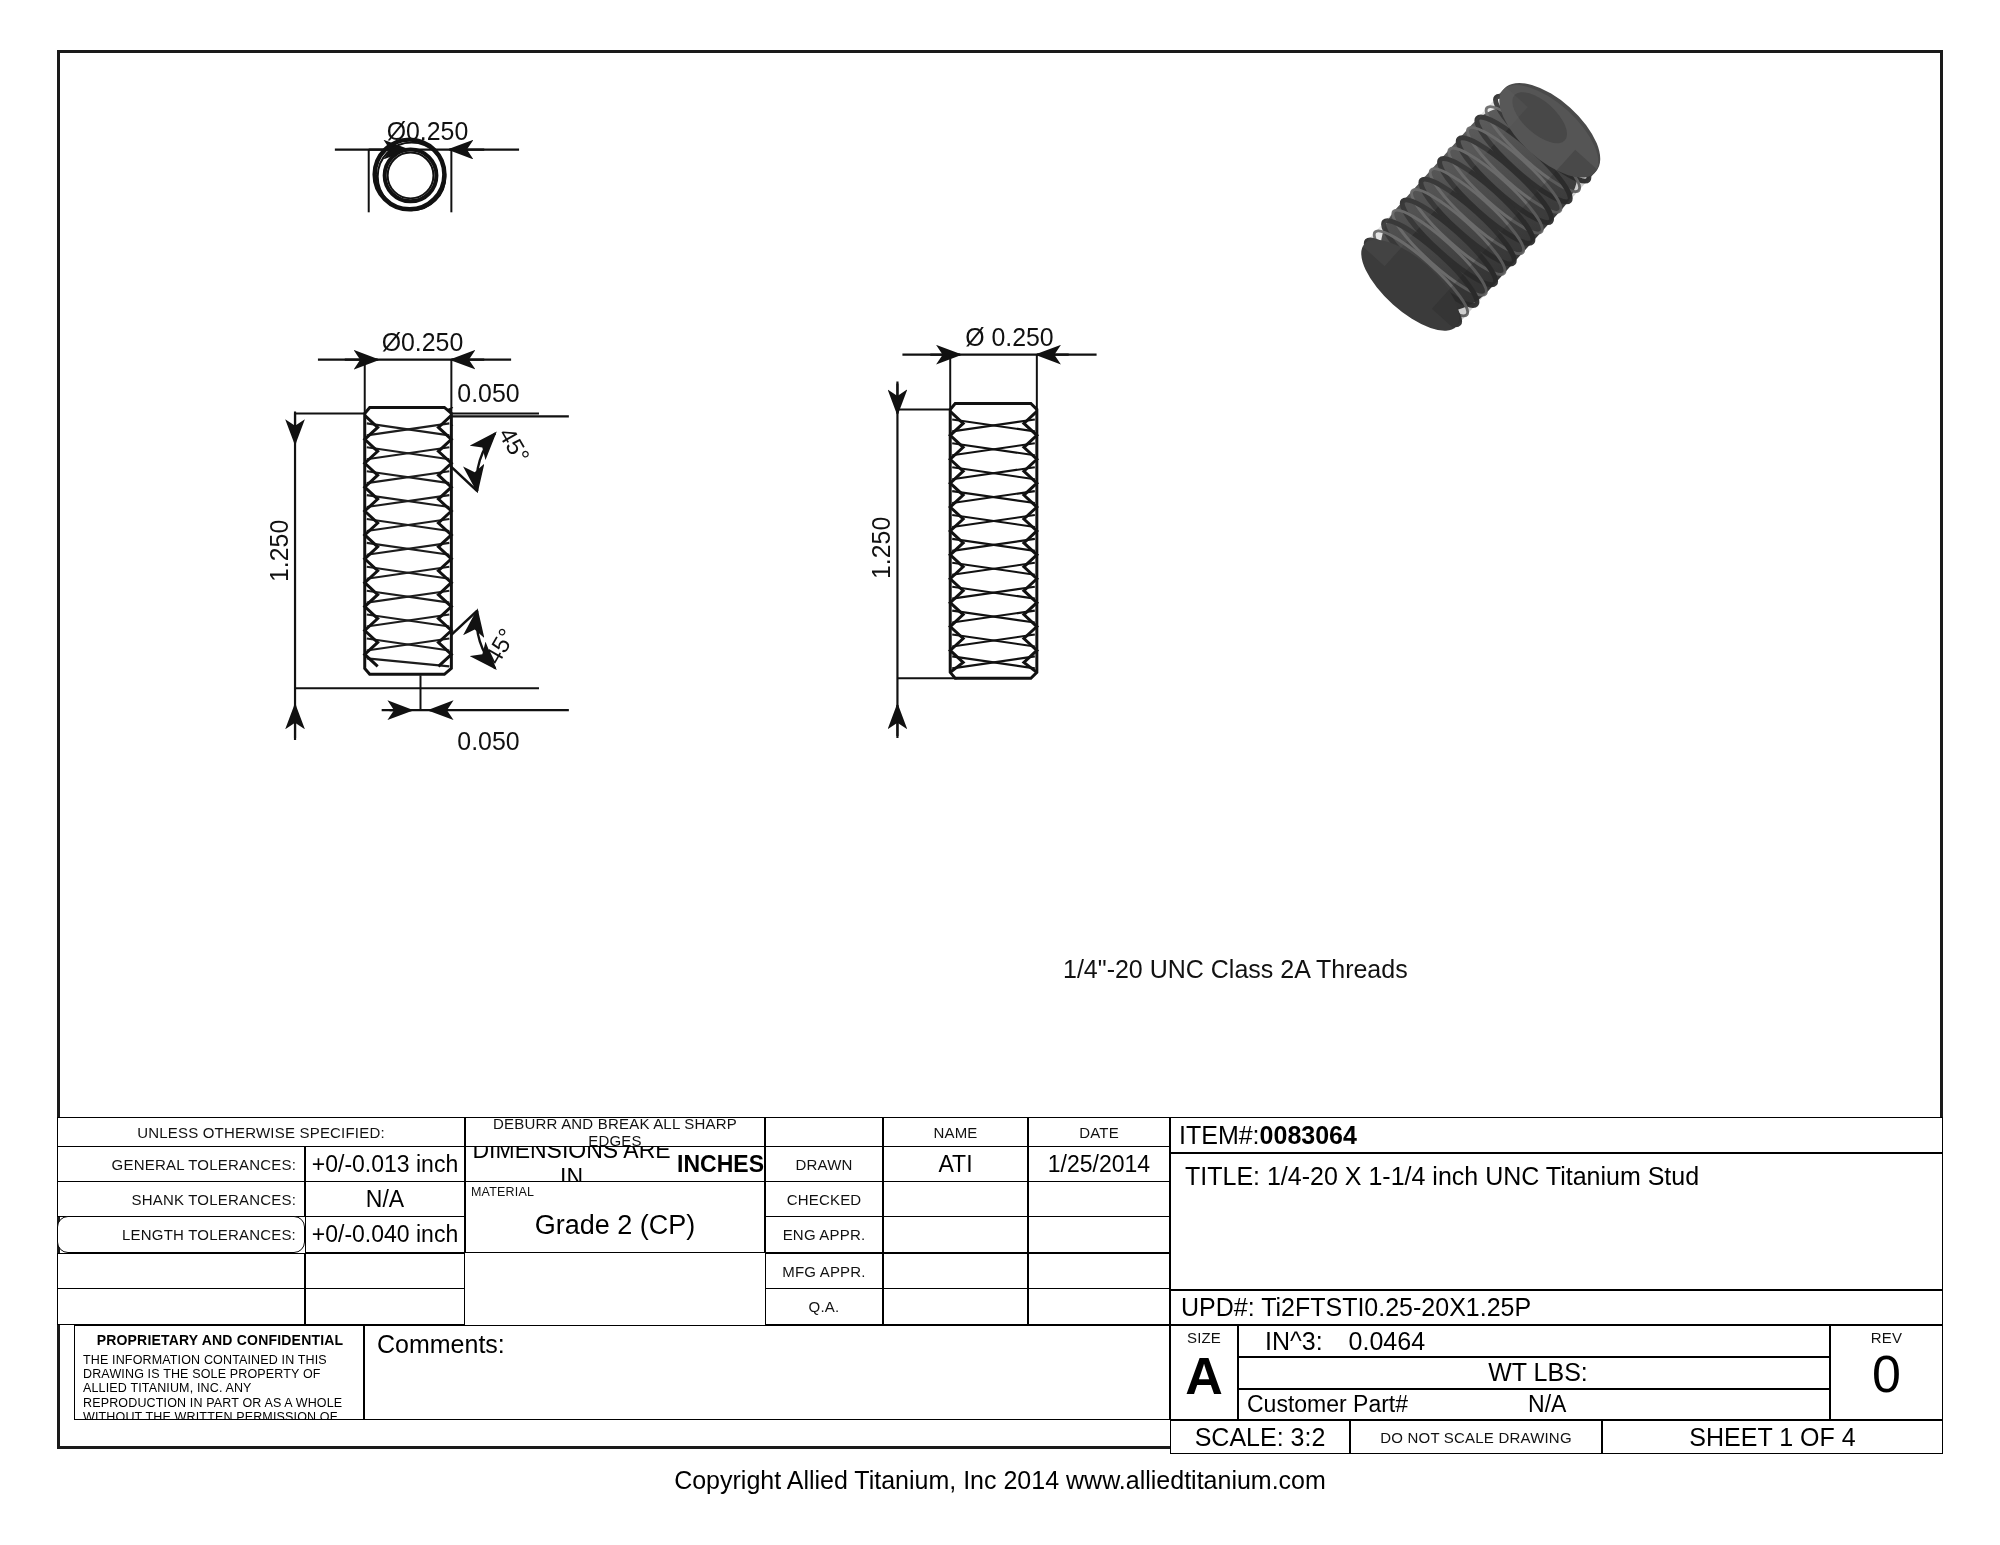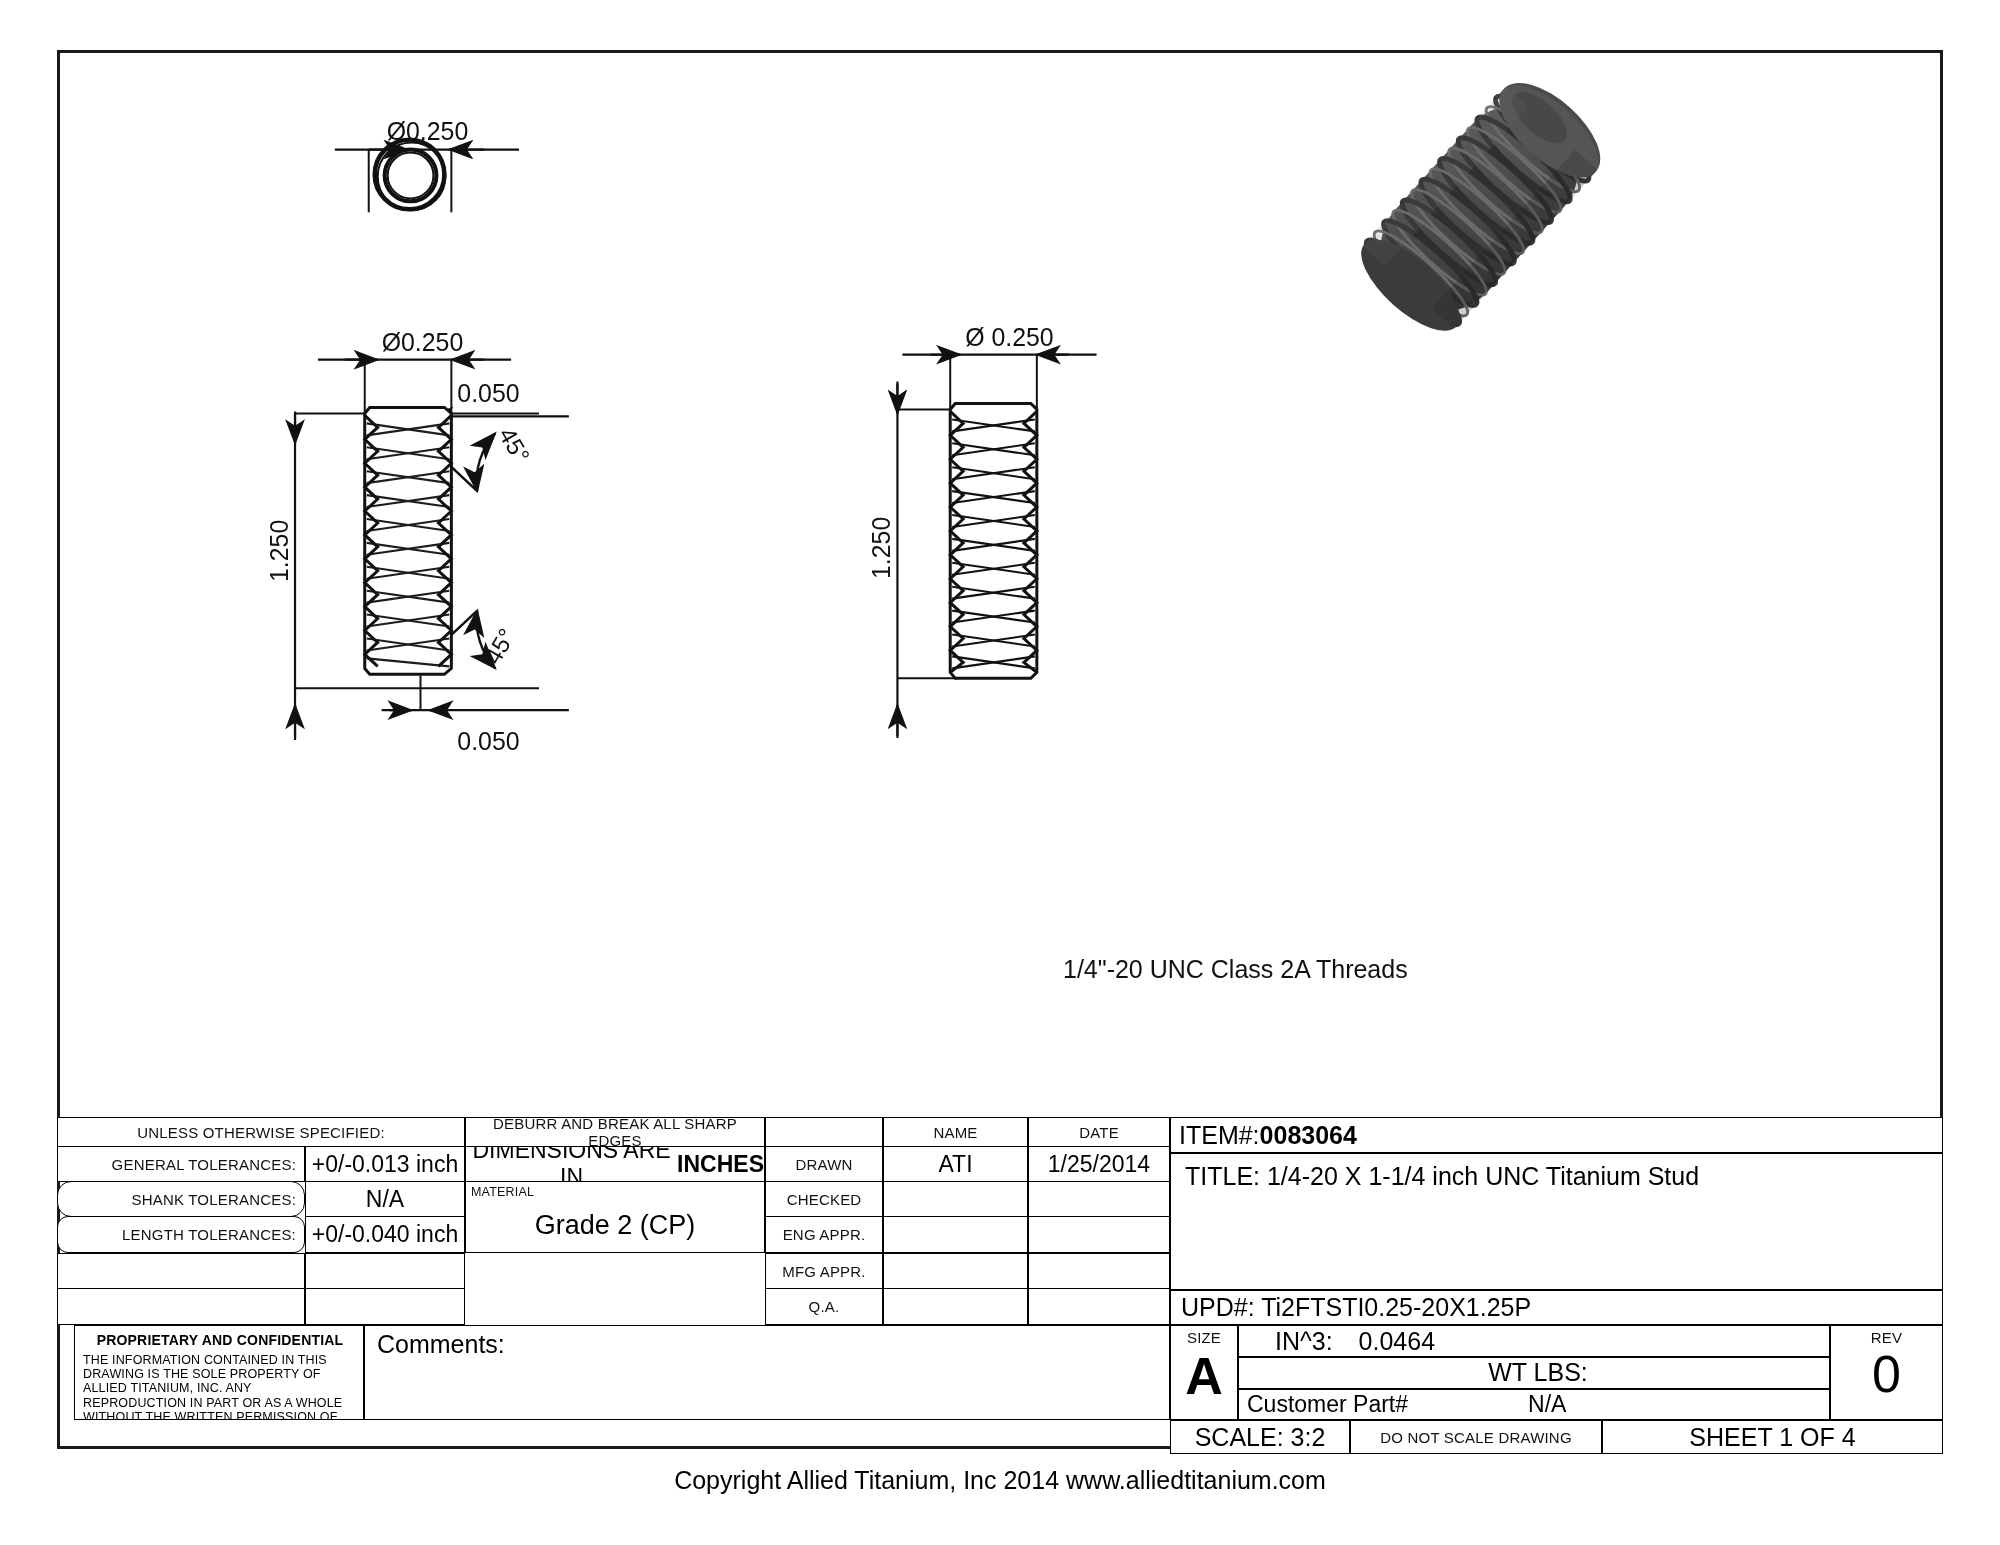--- a/index.html
+++ b/index.html
@@ -266,21 +266,21 @@
   <div class="cell c-right lbl-sm" style="left:0px;top:29px;width:248px;height:36px;">GENERAL TOLERANCES:</div>
   <div class="cell c-center val-md" style="left:248px;top:29px;width:160px;height:36px;">+0/-0.013 inch</div>
   <div class="cell c-center val-md" style="left:408px;top:29px;width:300px;height:36px;">
     <span>DIMENSIONS ARE IN </span>
       <span class="bold">INCHES</span>
   </div>
   <div class="cell c-center lbl-sm" style="left:708px;top:29px;width:118px;height:36px;">DRAWN</div>
   <div class="cell c-center val-md" style="left:826px;top:29px;width:145px;height:36px;">ATI</div>
   <div class="cell c-center val-md" style="left:971px;top:29px;width:142px;height:36px;">1/25/2014</div>
 
-  <div class="cell c-right lbl-sm" style="left:0px;top:64px;width:248px;height:36px;border-radius:14px;">SHANK TOLERANCES:</div>
+  <div class="cell c-right lbl-sm" style="left:0px;top:64px;width:248px;height:36px;">SHANK TOLERANCES:</div>
   <div class="cell c-center val-md" style="left:248px;top:64px;width:160px;height:36px;">N/A</div>
   <div class="cell c-center val-xl" style="left:408px;top:64px;width:300px;height:72px;position:absolute;">
     <span class="tiny-corner">MATERIAL</span>
     <span style="margin-top:16px;">Grade 2 (CP)</span>
   </div>
   <div class="cell c-center lbl-sm" style="left:708px;top:64px;width:118px;height:36px;">CHECKED</div>
   <div class="cell" style="left:826px;top:64px;width:145px;height:36px;"></div>
   <div class="cell" style="left:971px;top:64px;width:142px;height:36px;"></div>
 
   <div class="cell c-right lbl-sm" style="left:0px;top:99px;width:248px;height:37px;border-radius:11px;">LENGTH TOLERANCES:</div>
@@ -324,21 +324,21 @@
     <span>Comments:</span>
     <span style="margin-left:8px;"></span>
   </div>
 
   <div class="cell c-center" style="left:1113px;top:208px;width:68px;height:95px;flex-direction:column;justify-content:flex-start;padding-top:3px;">
     <span class="lbl-sm">SIZE</span>
     <span class="sizeA" style="margin-top:4px;">A</span>
   </div>
 
   <div class="cell val-lg" style="left:1181px;top:208px;width:592px;height:32px;padding-left:14px;">
-    <span style="margin-left:22px;">IN^3:</span>
+    <span style="margin-left:12px;">IN^3:</span>
     <span style="margin-left:26px;">0.0464</span>
   </div>
   <div class="cell val-lg" style="left:1181px;top:240px;width:592px;height:32px;padding-left:8px;flex-direction:column;">
     <span>WT LBS:</span>
     <span style="margin-left:10px;">0.0076</span>
   </div>
   <div class="cell val-md" style="left:1181px;top:272px;width:592px;height:31px;padding-left:8px;">
     <span>Customer Part#</span>
     <span style="margin-left:120px;">N/A</span>
   </div>

